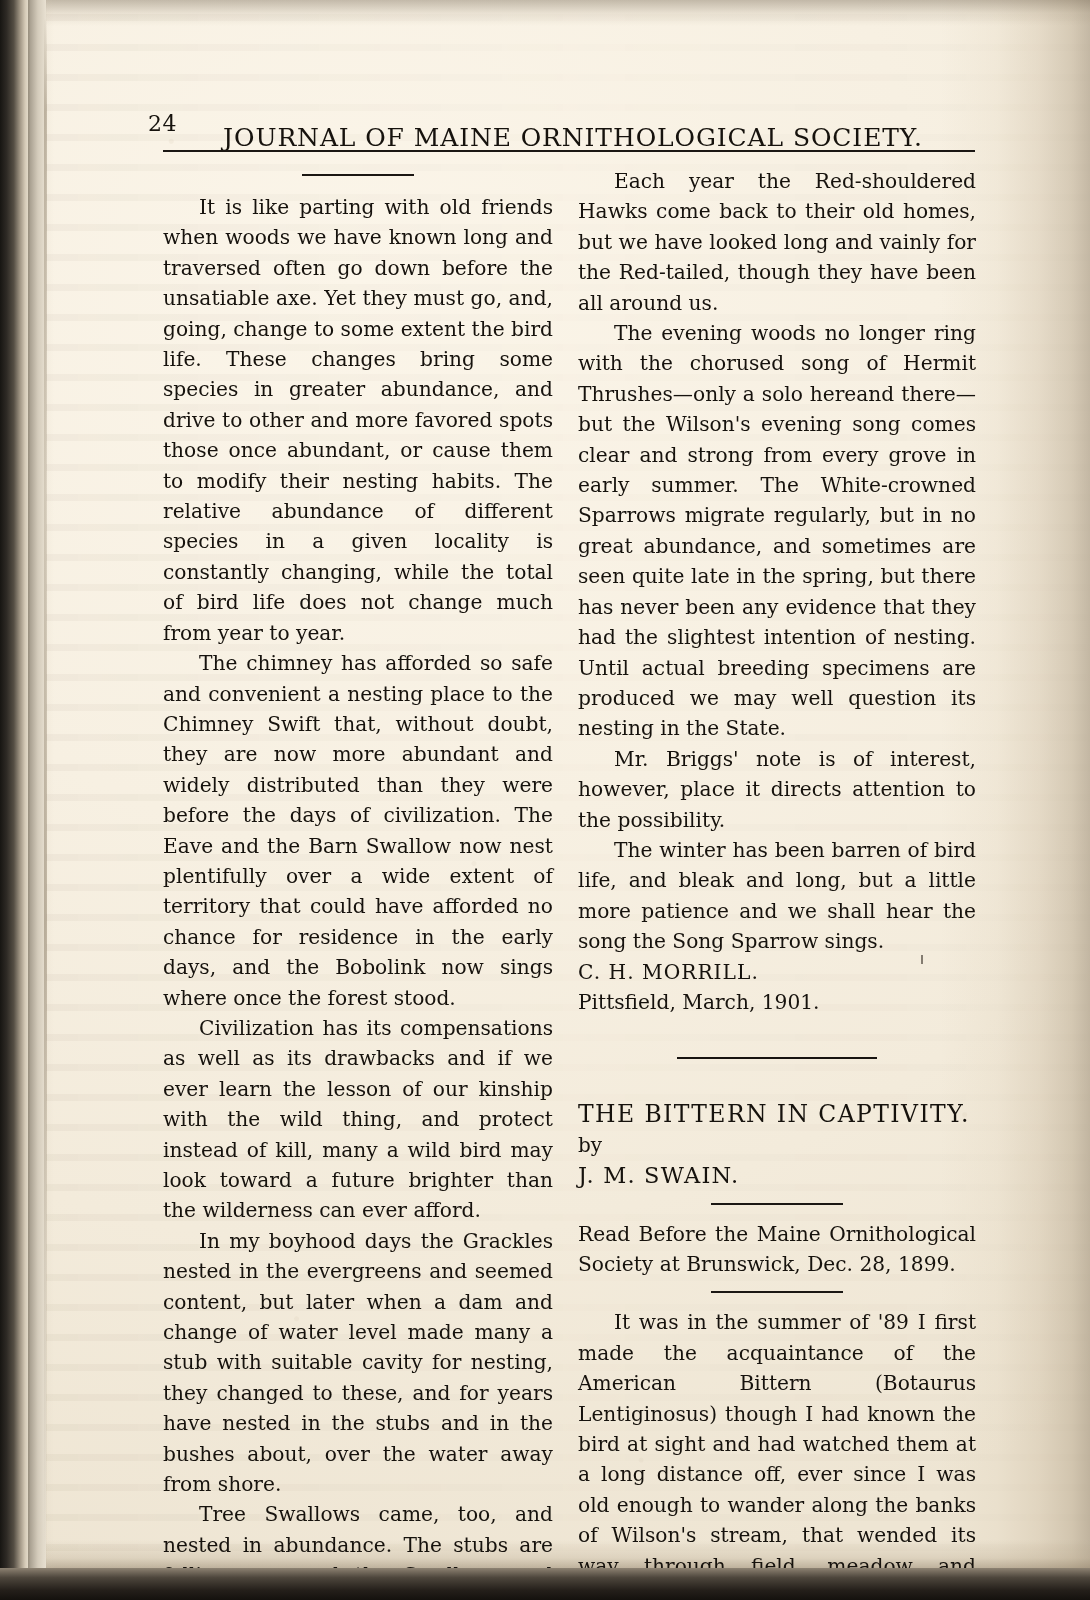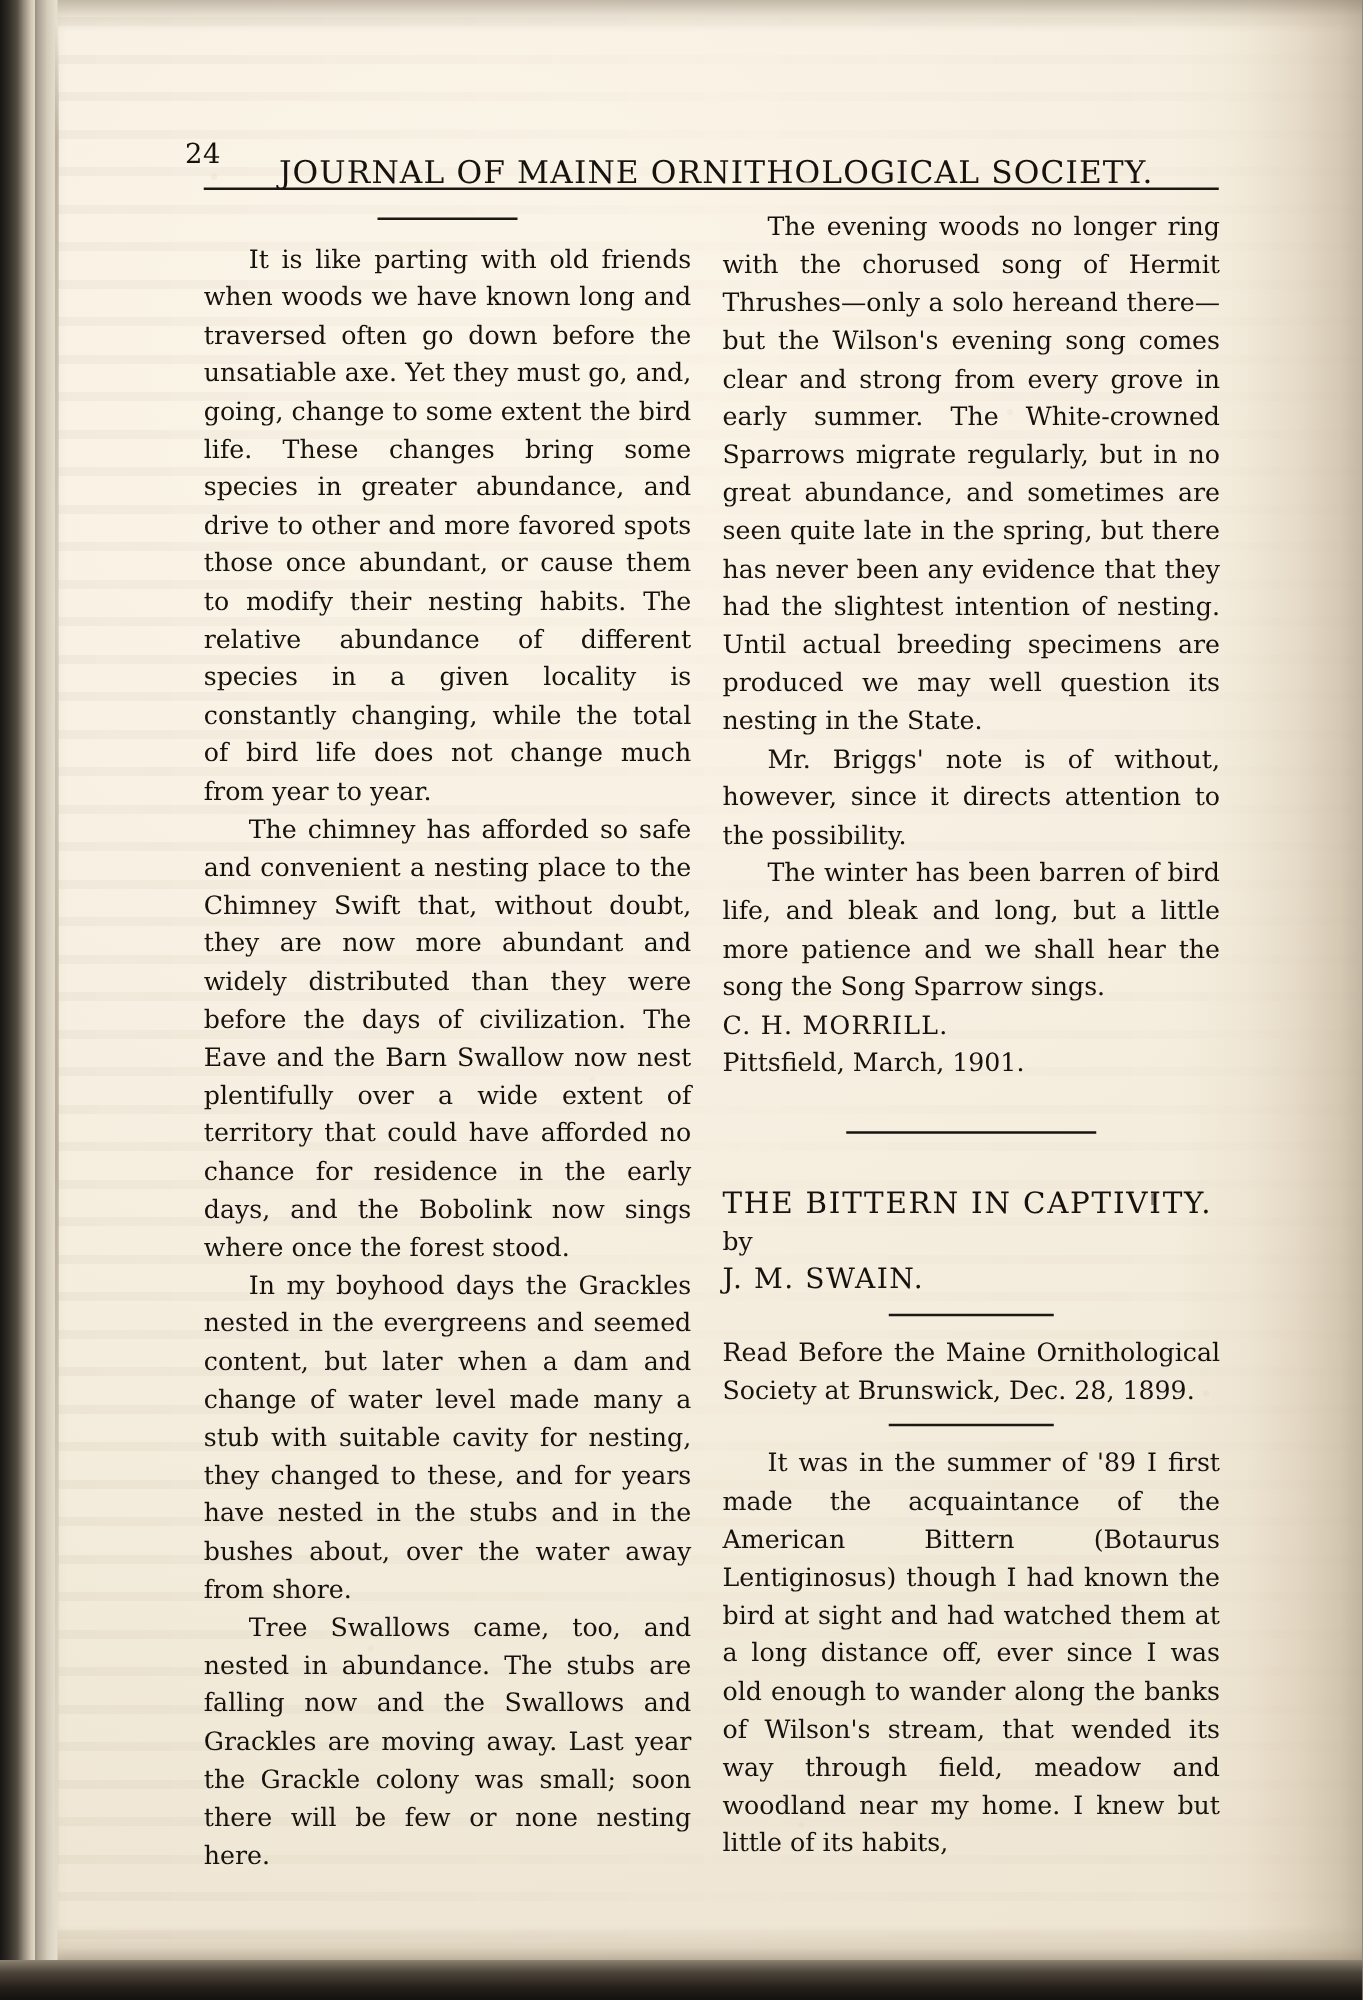--- a/index.html
+++ b/index.html
@@ -291,29 +291,31 @@
     </div>
     <div class="rule-head"></div>
     <div class="rule-head-nick"></div>
 
     <div class="col col-left">
 
       <div class="rule-short"></div>
 
       <p>It is like parting with old friends when woods we have known long and traversed often go down before the unsatiable axe. Yet they must go, and, going, change to some extent the bird life. These changes bring some species in greater abundance, and drive to other and more favored spots those once abundant, or cause them to modify their nesting habits. The relative abundance of different species in a given locality is constantly changing, while the total of bird life does not change much from year to year.</p>
       <p>The chimney has afforded so safe and convenient a nesting place to the Chimney Swift that, without doubt, they are now more abundant and widely distributed than they were before the days of civilization. The Eave and the Barn Swallow now nest plentifully over a wide extent of territory that could have afforded no chance for residence in the early days, and the Bobolink now sings where once the forest stood.</p>
+      <p>Civilization has its compensations as well as its drawbacks and if we ever learn the lesson of  our kinship with the wild thing, and protect instead of kill, many a wild bird may look toward a future brighter than the wilderness can ever afford.</p>
       <p>In my boyhood days the Grackles nested in the evergreens and seemed content, but later when a dam and change of water level made many a stub with suitable cavity for nesting, they changed to these, and for years have nested in the stubs and in the bushes about, over the water away from shore.</p>
       <p>Tree Swallows came, too, and nested in abundance. The stubs are falling now and the Swallows and Grackles are moving away. Last year the Grackle colony was small; soon there will be few or none nesting here.</p>
 
     </div>
 
     <div class="col col-right">
 
+      <p>Each year the Red-shouldered Hawks come back to their old homes, but we have looked long and vainly for the Red-tailed, though they have been all around us.</p>
       <p>The evening woods no longer ring with the chorused song of Hermit Thrushes—only a solo hereand there—but the Wilson's evening song comes clear and strong from every grove in early summer. The White-crowned Sparrows migrate regularly, but in no great abundance, and sometimes are seen quite late in the spring, but there has never been any evidence that they had the slightest intention of nesting. Until actual breeding specimens are produced we may well question its nesting in the State.</p>
-      <p>Mr. Briggs' note is of without, however, since it directs attention to the possibility.</p>
+      <p>Mr. Briggs' note is of interest, however, place it directs attention to the possibility.</p>
       <p>The winter has been barren of bird life, and bleak and long, but a little more patience and we shall hear the song the Song Sparrow sings.</p>
 
       <p class="signature">C. H. MORRILL.</p>
       <p class="dateline">Pittsfield, March, 1901.</p>
 
       <div class="rule-mid"></div>
 
       <p class="art-title">THE BITTERN IN CAPTIVITY.</p>
       <p class="art-by">by</p>
       <p class="art-author">J. M. SWAIN.</p>

